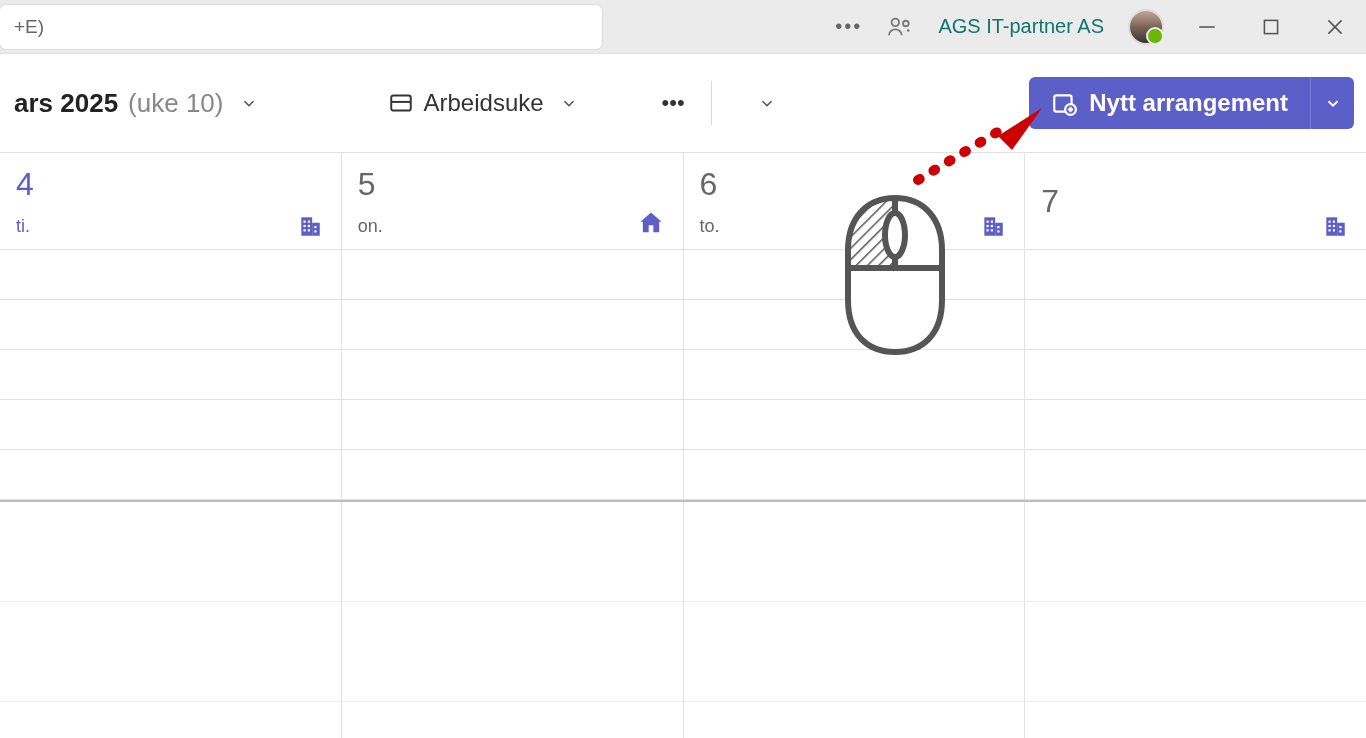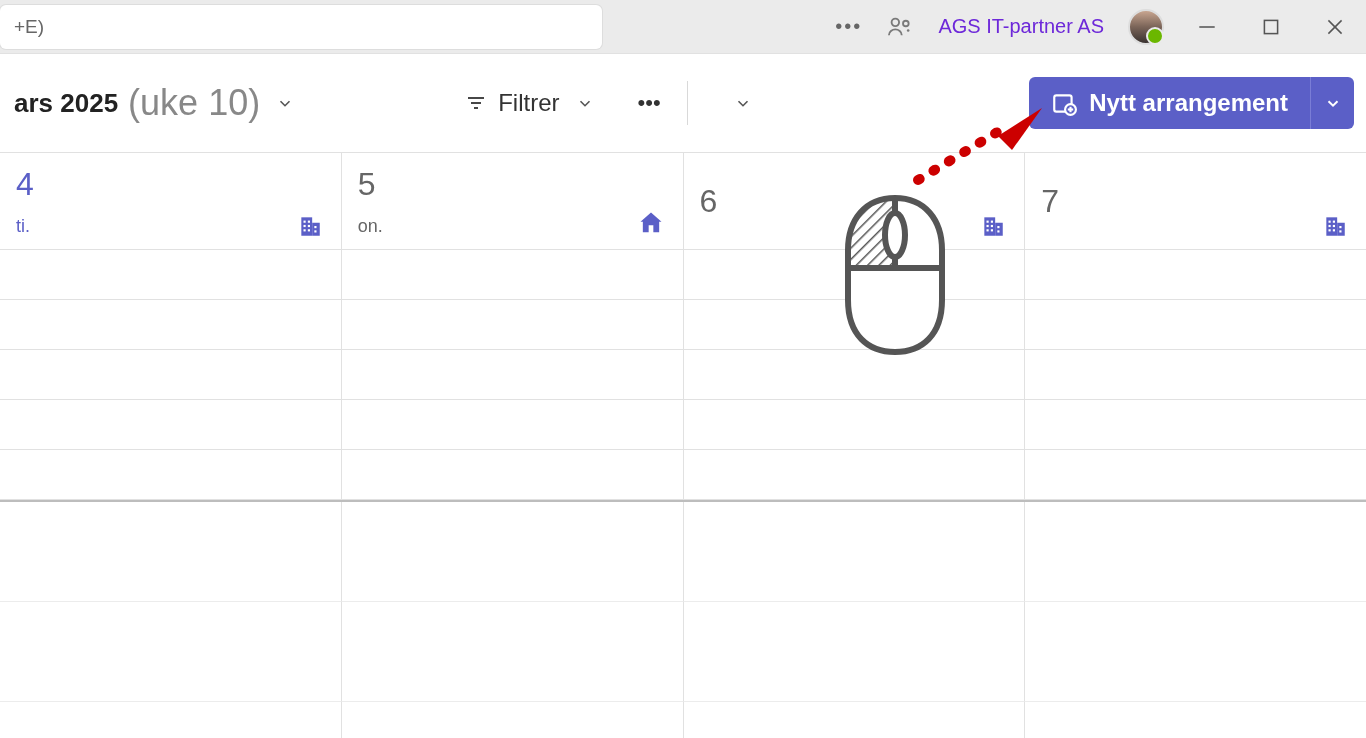--- a/index.html
+++ b/index.html
@@ -32,21 +32,21 @@
       font-size: 19px;
       box-shadow: 0 0 0 1px #ddd;
       margin-left: -8px;
     }
     .titlebar-spacer { flex: 1; }
     .titlebar-icons { display:flex; align-items:center; gap: 24px; margin-right: 20px;}
     .dots3, .dots3b {
       color:#666; font-size:20px; letter-spacing:2px;
     }
     .activity-icon { color:#666; position:relative; }
-    .org-name { color:#6d28d9; font-size:20px; }
+    .org-name { color:#0f766e; font-size:20px; }
     .avatar {
       width:36px;height:36px;border-radius:50%;
       background: linear-gradient(180deg,#c8a590 0%, #7a6458 50%, #3a3330 100%);
       position:relative; border:2px solid #ddd;
     }
     .avatar::after{
       content:""; position:absolute; right:-2px; bottom:-2px;
       width:14px;height:14px;border-radius:50%;
       background:#6bb700; border:2px solid #ebebeb;
     }
@@ -54,21 +54,21 @@
     .win-btn { width:26px; text-align:center; cursor:default; }
 
     .toolbar {
       height: 98px;
       display:flex; align-items:center;
       padding: 12px 12px;
       background:#fff;
     }
     .month-group{ display:flex; align-items:center; gap:10px; margin-left:-8px;}
     .month-label{ font-size:26px; color:#222; font-weight:600;}
-    .week-label{ font-size:36px; color:#888; font-weight:400;}
+    .week-label{ font-size:26px; color:#888; font-weight:400;}
     .chev{ width:18px;height:18px; margin-left:6px;}
     .tbar-item{
       display:flex; align-items:center; gap:10px;
       font-size:24px; color:#333; padding:6px 10px; border-radius:6px;
       cursor:default;
     }
     .divider-v{ width:1px; height:44px; background:#d9d9d9; margin:0 16px;}
     .new-event-wrap{ display:flex; margin-left:16px;}
     .new-event-btn{
       display:flex; align-items:center; gap:12px;
@@ -172,38 +172,37 @@
     <span class="week-label">(uke 10)</span>
     <span>
       <svg class="chev" viewBox="0 0 20 20" fill="none" stroke="#555" stroke-width="1.8">
           <polyline points="5,8 10,13 15,8"></polyline>
         </svg>
     </span>
   </div>
 
   <div style="flex:0 0 110px"></div>
 
-
-  <div style="flex:0 0 40px"></div>
-
   <div class="tbar-item">
     <span>
-      <svg width="24" height="24" viewBox="0 0 24 24" stroke="#333" stroke-width="1.8">
-          <line x1="4" y1="7" x2="20" y2="7"></line>
-          <line x1="7" y1="12" x2="17" y2="12"></line>
-          <line x1="10" y1="17" x2="14" y2="17"></line>
-        </svg>
-    </span>
-    <span>Filtrer</span>
+      <svg width="26" height="26" viewBox="0 0 24 24" fill="none" stroke="#333" stroke-width="1.8">
+          <rect x="3" y="5" width="18" height="14" rx="2"></rect>
+          <line x1="3" y1="11" x2="21" y2="11"></line>
+        </svg>
+    </span>
+    <span>Arbeidsuke</span>
     <span>
       <svg class="chev" viewBox="0 0 20 20" fill="none" stroke="#555" stroke-width="1.8">
           <polyline points="5,8 10,13 15,8"></polyline>
         </svg>
     </span>
   </div>
+
+  <div style="flex:0 0 40px"></div>
+
 
   <div style="flex:0 0 24px"></div>
   <span class="tbar-item" style="font-size:22px;color:#333;">•••</span>
 
   <div class="divider-v"></div>
 
   <div style="flex:0 0 14px"></div>
   <span class="tbar-item">
     <svg class="chev" viewBox="0 0 20 20" fill="none" stroke="#555" stroke-width="1.8">
         <polyline points="5,8 10,13 15,8"></polyline>
@@ -255,20 +254,21 @@
     <span class="day-num">5</span>
     <span class="day-name">on.</span>
     <span class="home-icon">
       <svg width="28" height="28" viewBox="0 0 24 24" fill="#5b5fc7">
           <path d="M12 3l9 8h-2v9h-5v-6h-4v6H5v-9H3z"></path>
         </svg>
     </span>
   </div>
   <div class="day-col-head muted">
     <span class="day-num">6</span>
+    <span class="day-name">to.</span>
     <span class="loc-icon">
       <svg width="26" height="26" viewBox="0 0 24 24" fill="#5b5fc7">
           <rect x="4" y="4" width="10" height="17"></rect>
           <rect x="14" y="9" width="7" height="12"></rect>
           <rect x="6" y="7" width="2" height="2" fill="#fff"></rect>
           <rect x="10" y="7" width="2" height="2" fill="#fff"></rect>
           <rect x="6" y="11" width="2" height="2" fill="#fff"></rect>
           <rect x="10" y="11" width="2" height="2" fill="#fff"></rect>
           <rect x="6" y="15" width="2" height="2" fill="#fff"></rect>
           <rect x="10" y="15" width="2" height="2" fill="#fff"></rect>

